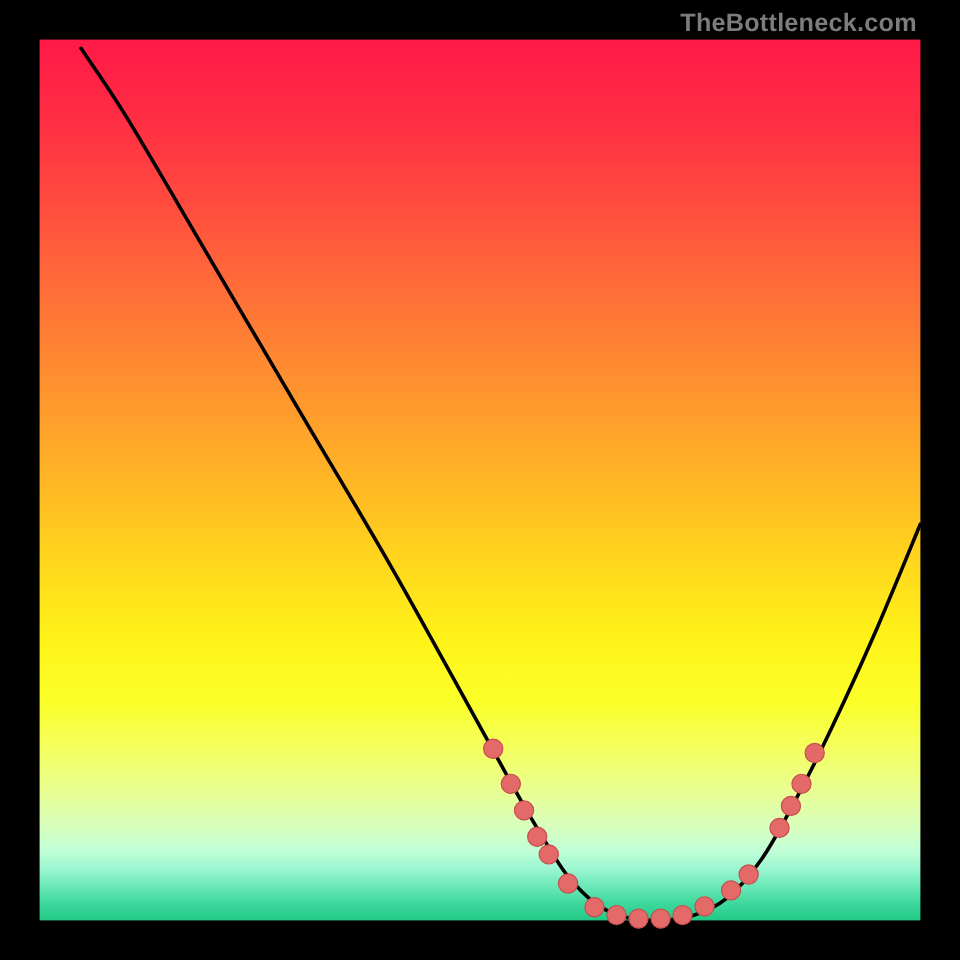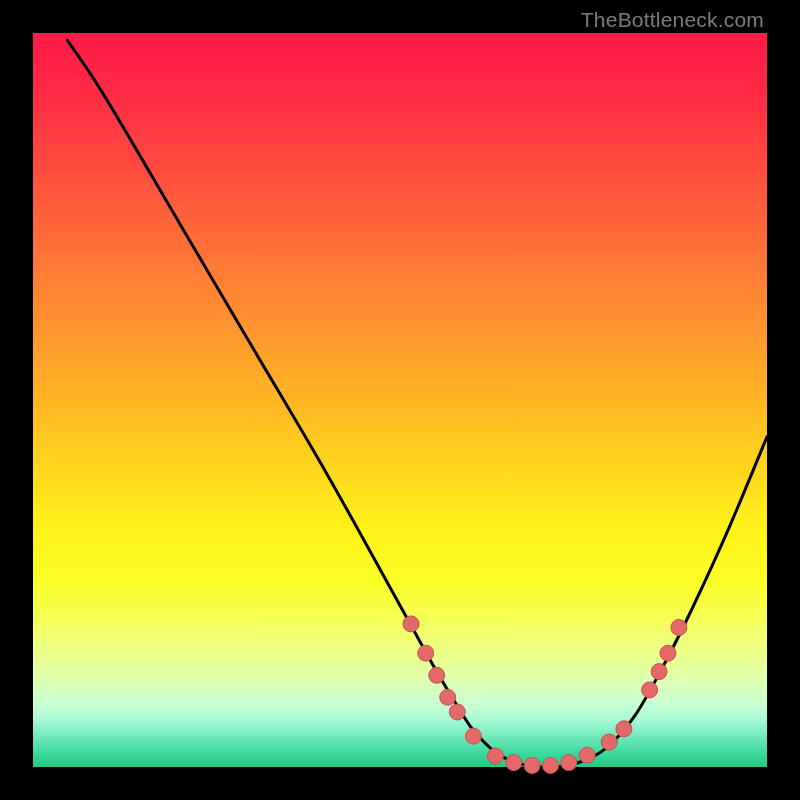--- a/index.html
+++ b/index.html
@@ -44,21 +44,21 @@
       #3fd99e 98%,
       #22c985 100%
     );
   }
   .watermark {
     position: absolute;
     right: 36px;
     top: 8px;
     color: #7c7c7c;
     font-size: 21px;
-    font-weight: 400;
+    font-weight: 700;
     letter-spacing: 0.2px;
   }
   svg.curve {
     position: absolute;
     left: 0;
     top: 0;
     width: 734px;
     height: 734px;
     overflow: visible;
   }

